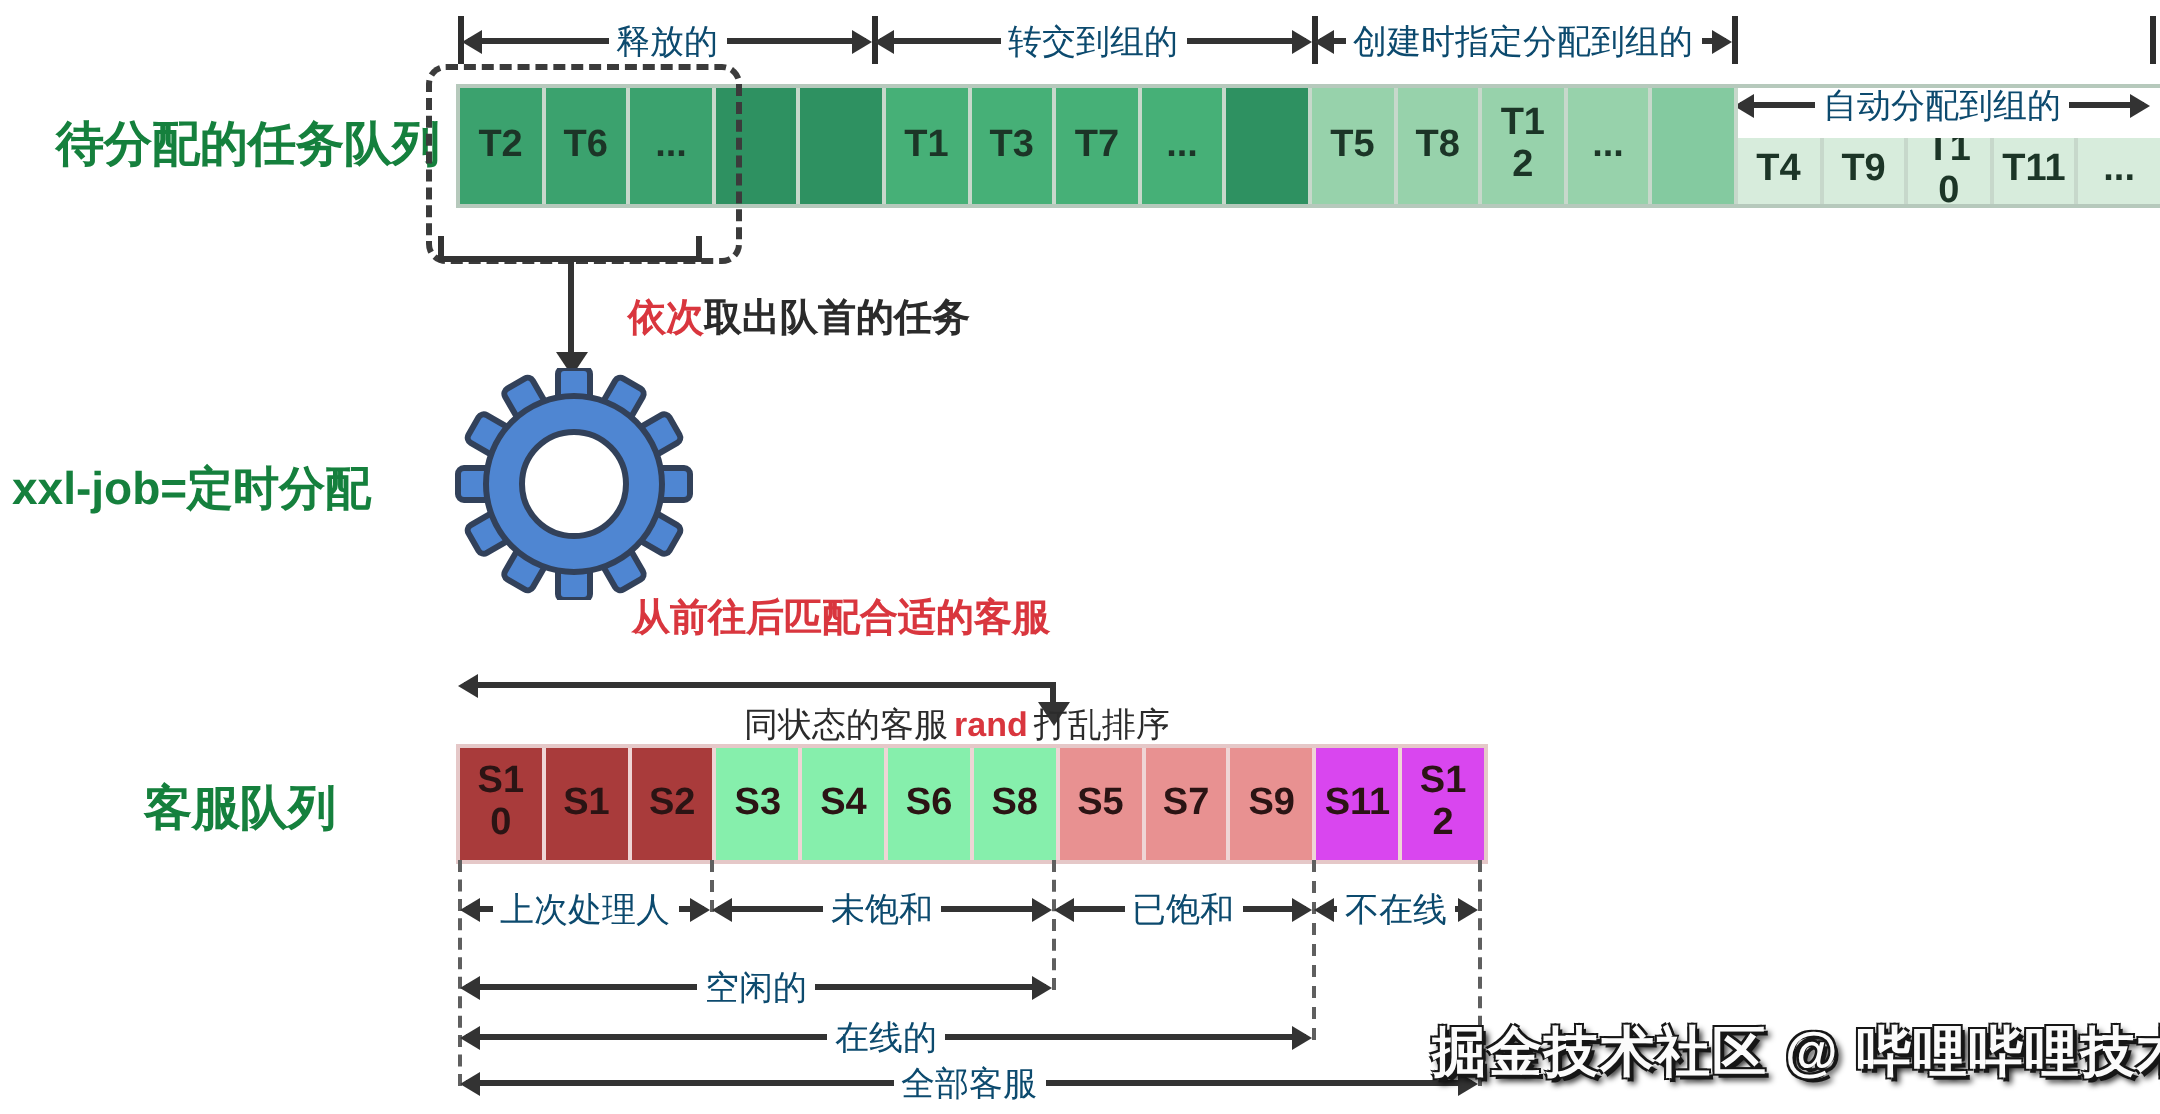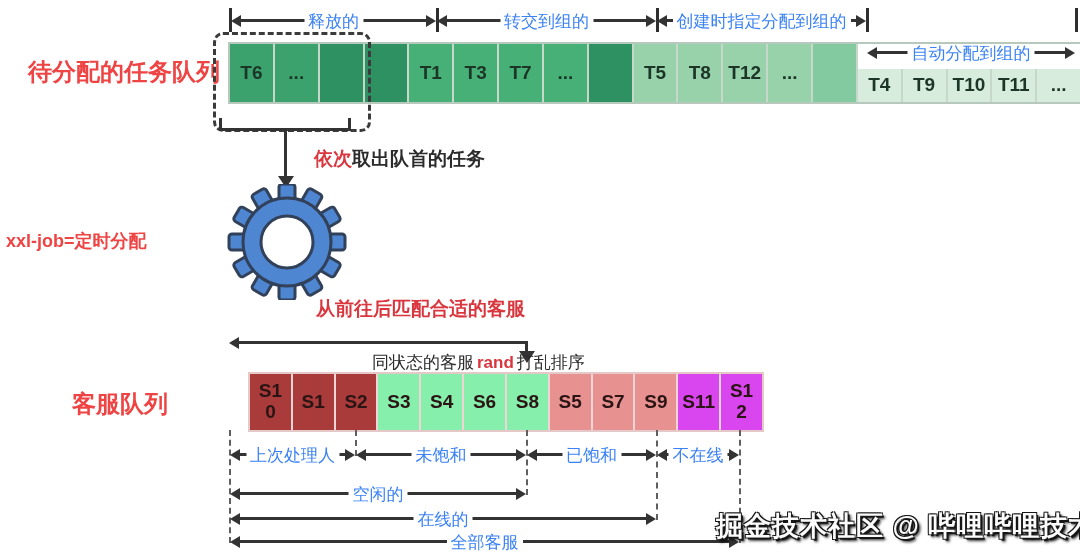--- a/index.html
+++ b/index.html
@@ -2,44 +2,44 @@
 <html><head>
 <meta charset="utf-8">
 <style>
   html,body{margin:0;padding:0;}
   body{width:1080px;height:557px;position:relative;overflow:hidden;background:#ffffff;
        font-family:"Liberation Sans","DejaVu Sans",sans-serif;}
   .abs{position:absolute;}
   
   .hspan{position:absolute;height:0;border-top:3px solid #333;}
   .hspan .hlabel{position:absolute;left:50%;top:-1px;transform:translate(-50%,-50%);
-                 background:#fff;padding:0 4px;font-size:17px;color:#3b82f6;white-space:nowrap;}
+                 background:#fff;padding:0 4px;font-size:17px;color:#0c4a6e;white-space:nowrap;}
   .ah{position:absolute;top:-7px;width:0;height:0;border:6px solid transparent;}
   .ah.l{left:-3px;border-right:10px solid #333;border-left:0;}
   .ah.r{right:-3px;border-left:10px solid #333;border-right:0;}
   .vtick{position:absolute;width:3px;background:#2e2e2e;}
   .vdash{position:absolute;width:0;border-left:2px dashed #5f5f5f;}
   .arrow-down{position:absolute;width:0;height:0;border-left:8px solid transparent;
               border-right:8px solid transparent;border-top:12px solid #333;}
   
   .row{position:absolute;display:flex;}
   .cell{flex:1 1 0;display:flex;align-items:center;justify-content:center;text-align:center;
         font-weight:bold;font-size:19px;line-height:1.08;word-break:break-all;overflow:hidden;
         padding:2px 4px;}
   .task-row{left:228px;top:42px;width:850px;height:58px;border:2px solid #b6c9bc;}
   .task-row .cell{border-right:2px solid #c7d8cb;color:#1c3527;}
-  .agent-row{left:228px;top:372px;width:512px;height:56px;border:2px solid #e5c8c8;margin-left:20px;}
+  .agent-row{left:228px;top:372px;width:512px;height:56px;border:2px solid #e5c8c8;}
   .agent-row .cell{border-right:2px solid #efd5d5;color:#2b1414;}
   .cell:last-child{border-right:none;}
   .tone-g1{background:#3ba26e;} .tone-g2{background:#2e9161;} .tone-g3{background:#46b077;}
   .tone-g4{background:#97d2ab;} .tone-g4e{background:#84caa0;} .tone-g5{background:#d7ecdc;margin-top:25px;}
   .tone-d1{background:#a93b3b;} .tone-d2{background:#86efac;} .tone-d3{background:#e89191;}
   .tone-d4{background:#d946ef;}
   
-  .big-title{position:absolute;font-weight:bold;color:#ef4444;white-space:nowrap;}
+  .big-title{position:absolute;font-weight:bold;color:#15803d;white-space:nowrap;}
   .note{position:absolute;font-weight:bold;font-size:19px;white-space:nowrap;}
   .note .em{color:#d9363e;}
   .note .plain{color:#2b2b2b;}
   .note.all-red{color:#d9363e;}
   .rand-note{position:absolute;font-size:17px;color:#2b2b2b;white-space:nowrap;}
   .rand-note .em{color:#d9363e;background:#fff;padding:0 3px;font-weight:bold;}
   .dashed-box{position:absolute;border:3px dashed #3b3b3b;border-radius:10px;}
   .bracket-h{position:absolute;height:0;border-top:3px solid #333;}
   .bracket-v{position:absolute;width:3px;background:#333;}
   .watermark{position:absolute;font-size:27px;font-weight:bold;letter-spacing:1px;
@@ -72,20 +72,21 @@
   <span class="hlabel">创建时指定分配到组的</span>
 </div>
 <div class="hspan" style="left:870px;top:19px;width:202px;margin-top:32px;">
   <i class="ah l"></i>
   <i class="ah r"></i>
   <span class="hlabel">自动分配到组的</span>
 </div>
 
 <div class="big-title" style="left:28px;top:56px;font-size:24px;">待分配的任务队列</div>
 <div class="row task-row">
+    <div class="cell tone-g1">T2</div>
     <div class="cell tone-g1">T6</div>
     <div class="cell tone-g1">...</div>
     <div class="cell tone-g2"></div>
     <div class="cell tone-g2"></div>
     <div class="cell tone-g3">T1</div>
     <div class="cell tone-g3">T3</div>
     <div class="cell tone-g3">T7</div>
     <div class="cell tone-g3">...</div>
     <div class="cell tone-g2"></div>
     <div class="cell tone-g4">T5</div>
@@ -104,21 +105,21 @@
 <div class="bracket-v" style="left:219px;top:118px;height:12px;"></div>
 <div class="bracket-v" style="left:348px;top:118px;height:12px;"></div>
 <div class="bracket-h" style="left:219px;top:128px;width:132px;"></div>
 <div class="bracket-v" style="left:284px;top:128px;height:50px;"></div>
 <div class="arrow-down" style="left:278px;top:176px;"></div>
 
 <div class="note" style="left:314px;top:146px;">
   <span class="em">依次</span><span class="plain">取出队首的任务</span>
 </div>
 
-<div class="big-title" style="left:6px;top:229px;font-size:18px;">xxl-job=定时分配</div>
+<div class="big-title" style="left:6px;top:229px;font-size:23px;">xxl-job=定时分配</div>
 <svg class="abs" style="left:224px;top:184px;" width="126" height="116" viewBox="0 0 126 116">
   <g transform="translate(63,58)" fill="#4f86d2" stroke="#32415a" stroke-width="3">
     <g>
       <rect x="-8" y="-58" width="16" height="20" rx="3"></rect>
       <rect x="-8" y="-58" width="16" height="20" rx="3" transform="rotate(30)"></rect>
       <rect x="-8" y="-58" width="16" height="20" rx="3" transform="rotate(60)"></rect>
       <rect x="-8" y="-58" width="16" height="20" rx="3" transform="rotate(90)"></rect>
       <rect x="-8" y="-58" width="16" height="20" rx="3" transform="rotate(120)"></rect>
       <rect x="-8" y="-58" width="16" height="20" rx="3" transform="rotate(150)"></rect>
       <rect x="-8" y="-58" width="16" height="20" rx="3" transform="rotate(180)"></rect>

